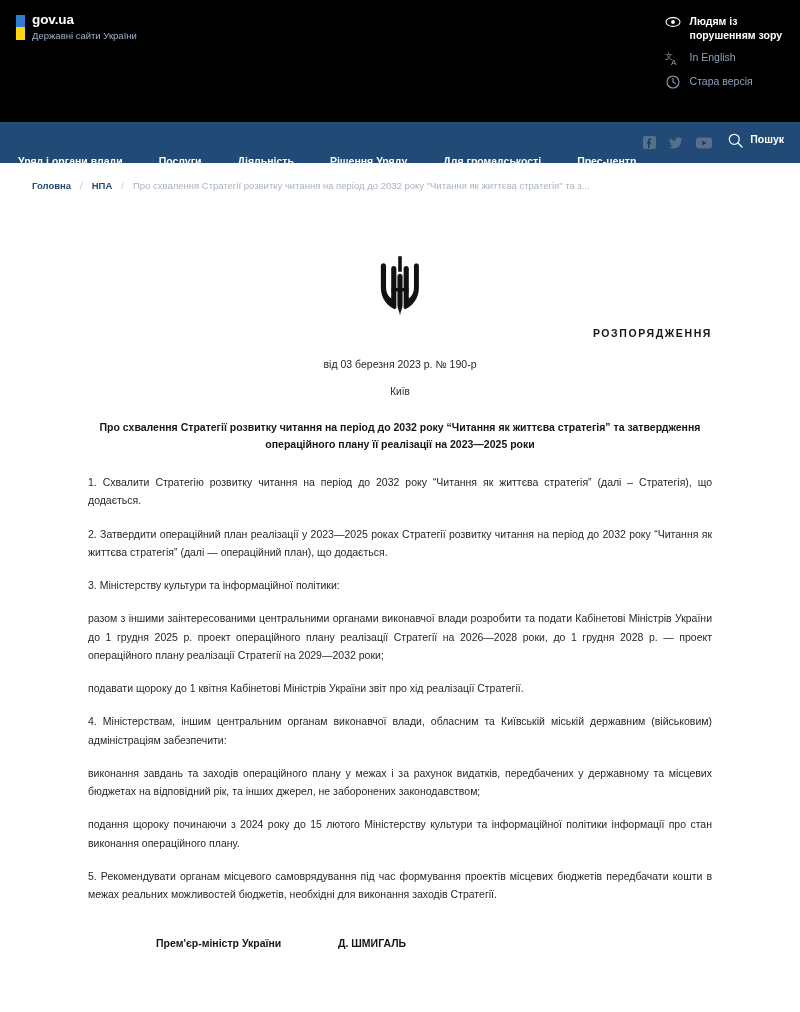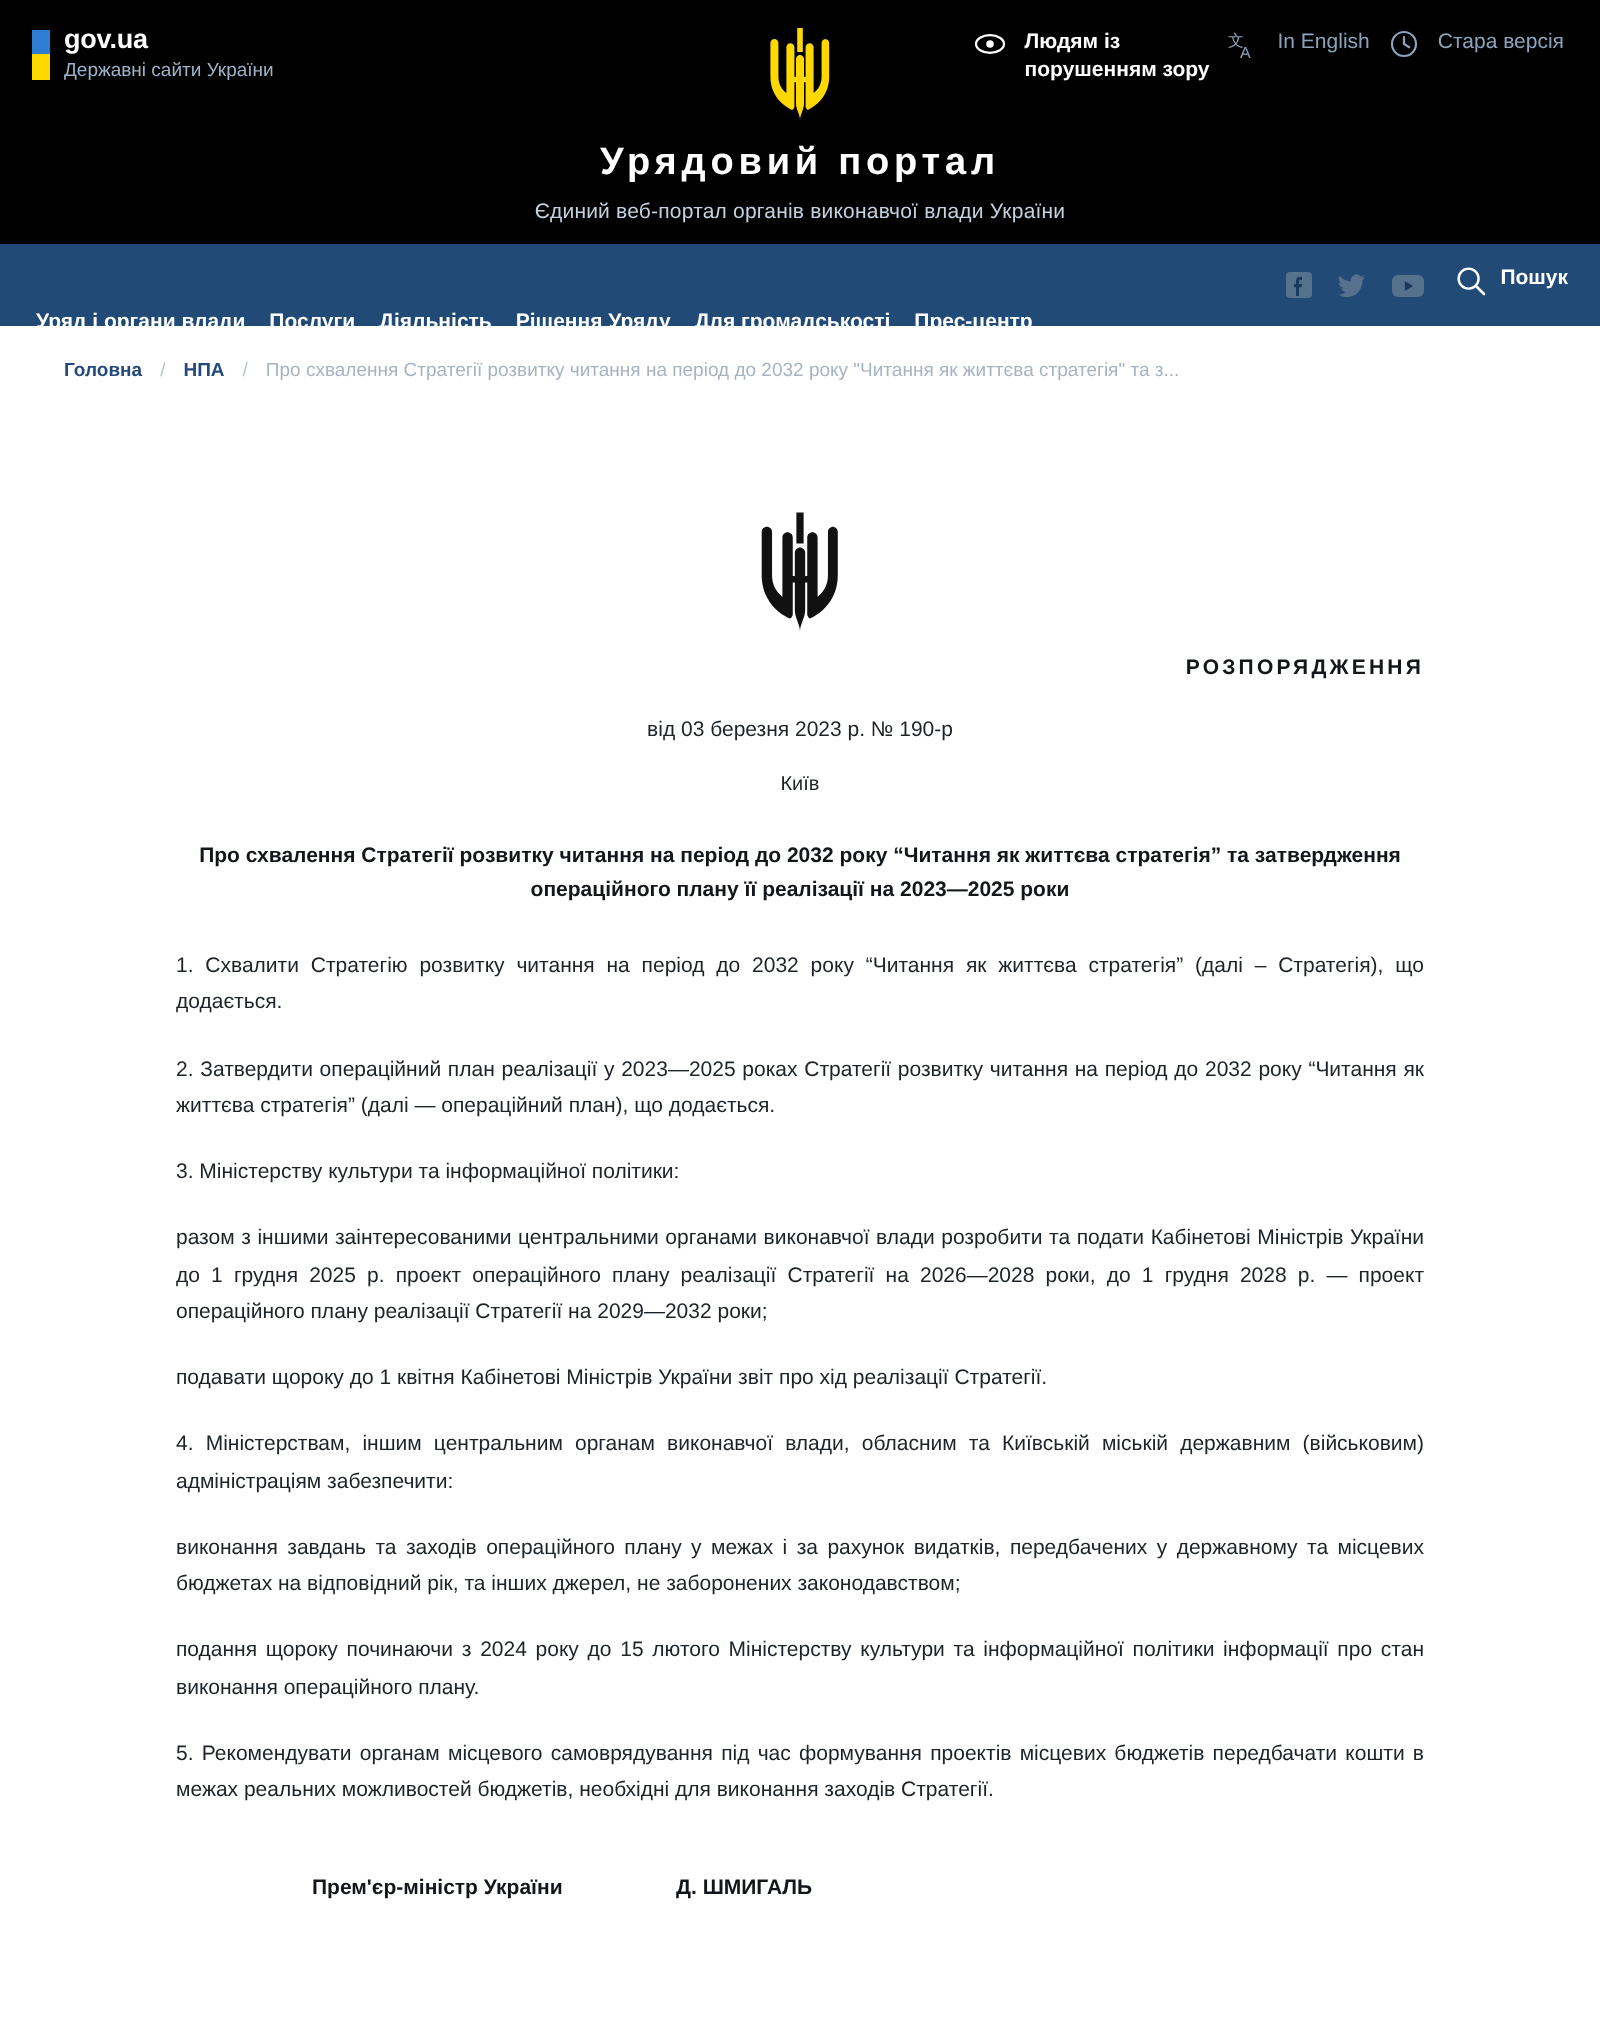--- a/index.html
+++ b/index.html
@@ -71,21 +71,21 @@
     font-size: 10.5px;
     color: #c4d2e0;
     letter-spacing: 0.1px;
   }
 
   .header-links {
     position: absolute;
     right: 18px;
     top: 15px;
     display: flex;
-    flex-direction: row;
+    flex-direction: column;
     gap: 9px;
   }
   .header-link {
     display: flex;
     align-items: flex-start;
     gap: 9px;
     font-size: 10.5px;
     line-height: 1.3;
     color: #8ba3bb;
     cursor: pointer;
@@ -107,21 +107,21 @@
     position: relative;
     width: 800px;
     height: 41px;
     background: #214a77;
     display: flex;
     align-items: center;
   }
   .nav-items {
     display: flex;
     align-items: center;
-    gap: 12px;
+    gap: 36px;
     margin-left: 18px;
     margin-top: 36px;
   }
   .nav-item {
     font-size: 10.5px;
     font-weight: bold;
     color: #ffffff;
     cursor: pointer;
     white-space: nowrap;
   }
@@ -257,33 +257,20 @@
     <div class="govua-flag">
       <div class="bar-blue"></div>
       <div class="bar-yellow"></div>
     </div>
     <div class="govua-text">
       <div class="govua-title">gov.ua</div>
       <div class="govua-sub">Державні сайти України</div>
     </div>
   </div>
 
-  <div class="portal-center">
-    <svg class="trident-header" width="34" height="46" viewBox="0 0 34 46">
-      <g fill="#ffd800">
-        <path d="M15.6 0h2.8v12h-2.8z"></path>
-        <path d="M4.2 5.5c1.1 0 2 .9 2 2v16.8c0 3.8 1.6 6.4 4 8.3V9.6c0-1.1.9-2 2-2s2 .9 2 2v29.7c0 .7-.5 1.4-1.1 1.7C7.6 38.6 2.2 33 2.2 24.3V7.5c0-1.1.9-2 2-2z"></path>
-        <path d="M29.8 5.5c-1.1 0-2 .9-2 2v16.8c0 3.8-1.6 6.4-4 8.3V9.6c0-1.1-.9-2-2-2s-2 .9-2 2v29.7c0 .7.5 1.4 1.1 1.7 5.3-2.4 10.7-8 10.7-16.7V7.5c0-1.1-.9-2-2-2z"></path>
-        <path d="M17 13.5c1.1 0 2 .9 2 2v22.2c0 3-2 5.6-2 8.3 0-2.7-2-5.3-2-8.3V15.5c0-1.1.9-2 2-2z"></path>
-        <path d="M10.5 24.5h13v2.6h-13z"></path>
-      </g>
-    </svg>
-    <div class="portal-title">Урядовий портал</div>
-    <div class="portal-sub">Єдиний веб-портал органів виконавчої влади України</div>
-  </div>
 
   <div class="header-links">
     <div class="header-link primary">
       <span class="hl-icon">
         <svg width="16" height="12" viewBox="0 0 16 12">
           <ellipse cx="8" cy="6" rx="7" ry="4.4" fill="none" stroke="#ffffff" stroke-width="1.1"></ellipse>
           <circle cx="8" cy="6" r="1.9" fill="#ffffff"></circle>
         </svg>
       </span>
       <span class="hl-label">Людям із

